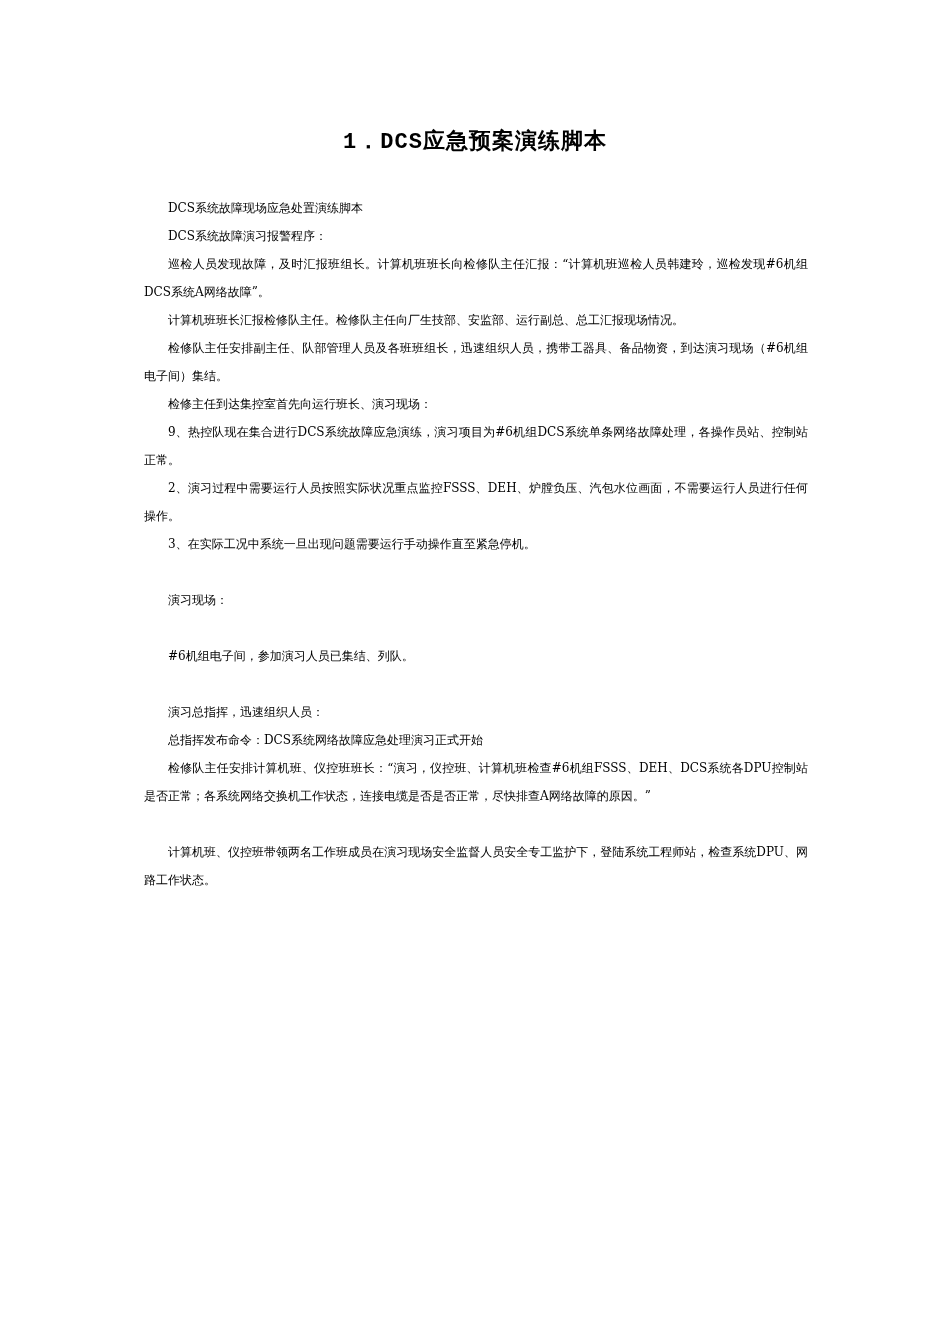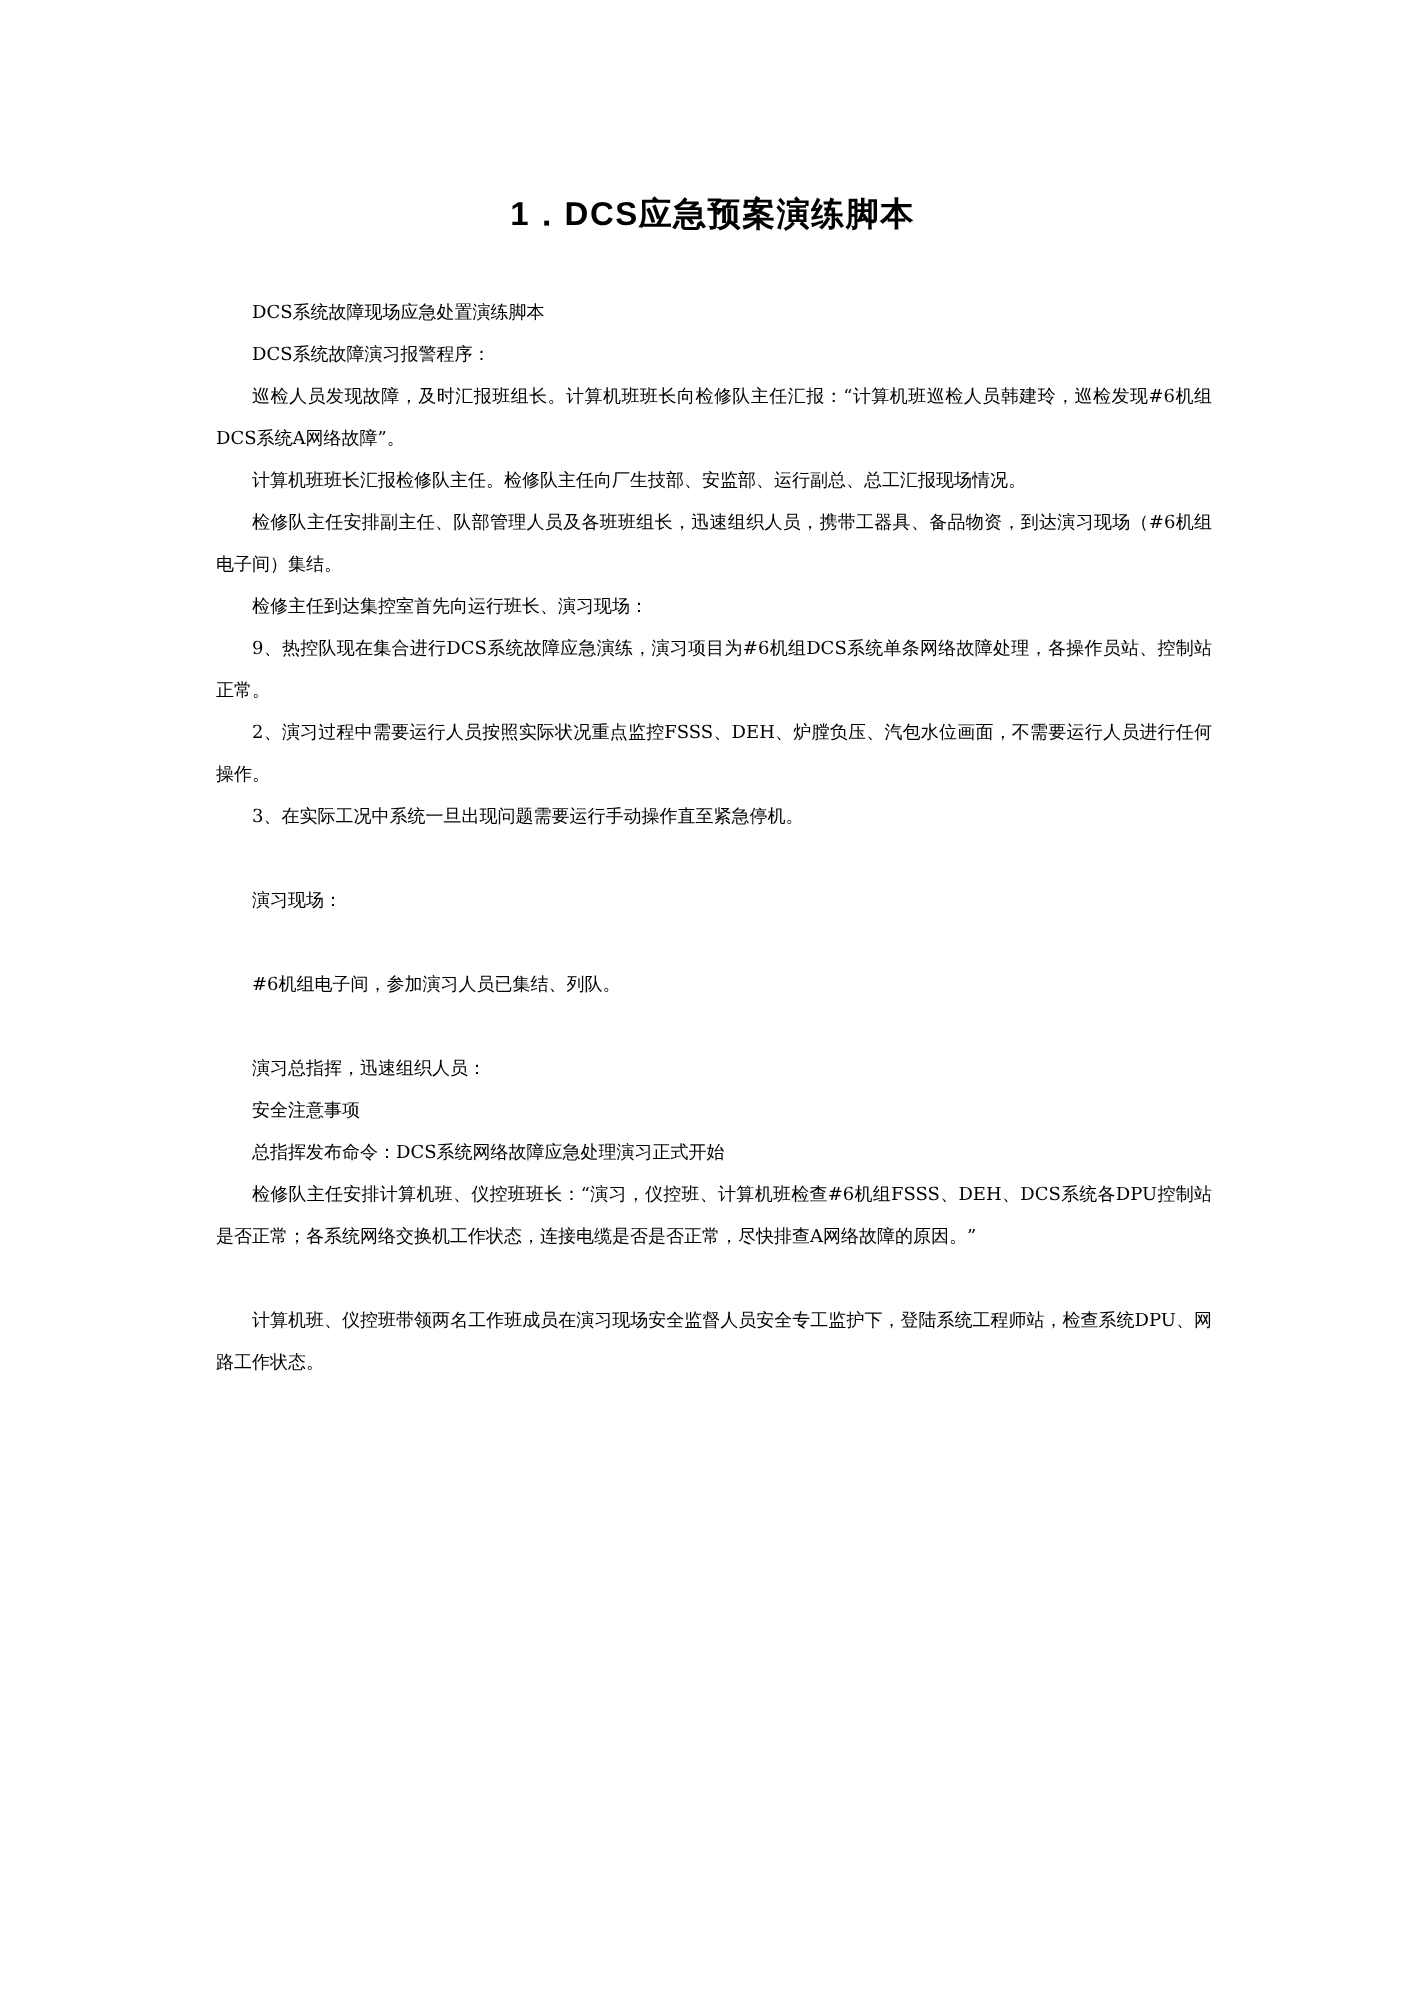--- a/index.html
+++ b/index.html
@@ -1,20 +1,20 @@
 <!DOCTYPE html>
 <html><head>
 <meta charset="utf-8">
 <style>
   html, body { margin: 0; padding: 0; background: #ffffff; }
   body { width: 950px; height: 1344px; position: relative; overflow: hidden;
          font-family: "DejaVu Serif", "Liberation Serif", serif; color: #000; }
   .page { position: absolute; left: 0; top: 0; width: 950px; height: 1344px; }
   .title { position: absolute; left: 0; top: 126px; width: 950px; text-align: center;
-           font-family: Liberation Sans, sans-serif; font-weight: bold;
+           font-family: Liberation Mono, monospace; font-weight: bold;
            font-size: 22px; line-height: 34px; letter-spacing: 1px; }
   .body { position: absolute; left: 144px; top: 194px; width: 664px; font-size: 12px; line-height: 28px; }
   .p { margin: 0; text-indent: 2em; text-align: justify; }
   .gap { height: 28px; }
 </style>
 </head>
 <body>
 
 <div class="page">
   <div class="title">1．DCS应急预案演练脚本</div>
@@ -27,19 +27,18 @@
     <p class="p">检修主任到达集控室首先向运行班长、演习现场：</p>
     <p class="p">9、热控队现在集合进行DCS系统故障应急演练，演习项目为#6机组DCS系统单条网络故障处理，各操作员站、控制站正常。</p>
     <p class="p">2、演习过程中需要运行人员按照实际状况重点监控FSSS、DEH、炉膛负压、汽包水位画面，不需要运行人员进行任何操作。</p>
     <p class="p">3、在实际工况中系统一旦出现问题需要运行手动操作直至紧急停机。</p>
     <div class="gap"></div>
     <p class="p">演习现场：</p>
     <div class="gap"></div>
     <p class="p">#6机组电子间，参加演习人员已集结、列队。</p>
     <div class="gap"></div>
     <p class="p">演习总指挥，迅速组织人员：</p>
-    <p class="p">安全注意事项</p>
     <p class="p">总指挥发布命令：DCS系统网络故障应急处理演习正式开始</p>
     <p class="p">检修队主任安排计算机班、仪控班班长：“演习，仪控班、计算机班检查#6机组FSSS、DEH、DCS系统各DPU控制站是否正常；各系统网络交换机工作状态，连接电缆是否是否正常，尽快排查A网络故障的原因。”</p>
     <div class="gap"></div>
     <p class="p">计算机班、仪控班带领两名工作班成员在演习现场安全监督人员安全专工监护下，登陆系统工程师站，检查系统DPU、网路工作状态。</p>
   </div>
 </div>
 
 </body></html>

